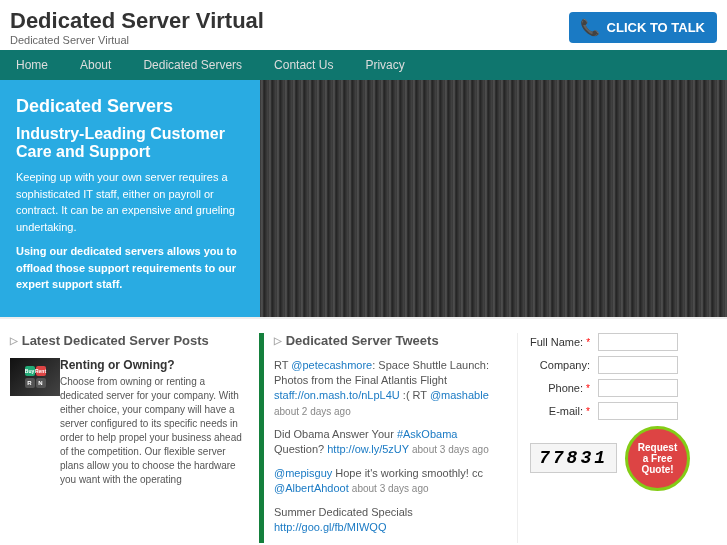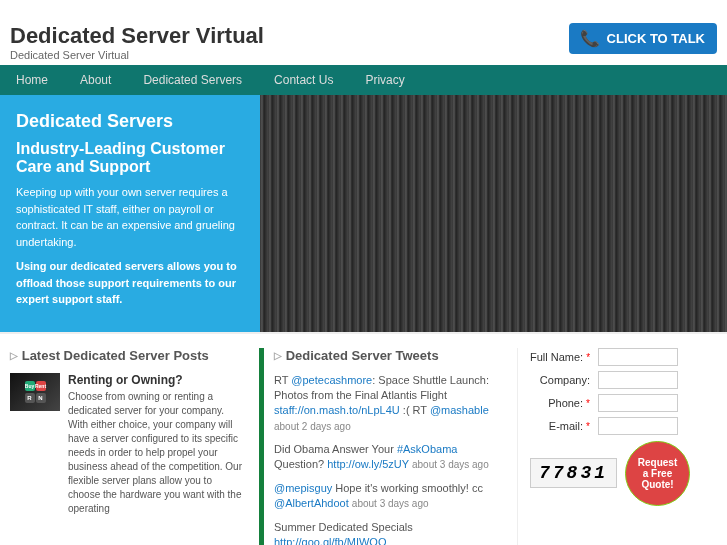--- a/index.html
+++ b/index.html
@@ -1,19 +1,19 @@
 <!DOCTYPE html>
 <html><head>
   <meta charset="utf-8">
   <style>
     * { margin: 0; padding: 0; box-sizing: border-box; }
     body { font-family: Arial, sans-serif; font-size: 12px; color: #333; background: #fff; width: 727px; }
 
     
-    #header { padding: 23px 10px 4px 10px; display: flex; justify-content: space-between; align-items: flex-start; }
+    #header { padding: 8px 10px 4px 10px; display: flex; justify-content: space-between; align-items: center; }
     #header h1 { font-size: 22px; font-weight: bold; color: #333; }
     #header p { font-size: 11px; color: #666; }
     .click-to-talk {
       background: #1a7ac4;
       color: #fff;
       border-radius: 4px;
       padding: 6px 12px;
       font-size: 13px;
       font-weight: bold;
       display: flex;
@@ -79,21 +79,21 @@
       display: flex;
       align-items: center;
       gap: 4px;
     }
     .col-title::before {
       content: '▷';
       color: #aaa;
       font-size: 10px;
     }
 
-    .post-item { display: flex; gap: 8px; margin-bottom: 8px; }
+    .post-item { display: flex; margin-bottom: 8px; }
     .post-thumb {
       width: 50px;
       height: 38px;
       background: #222;
       flex-shrink: 0;
       display: flex;
       align-items: center;
       justify-content: center;
       font-size: 7px;
       color: #aaa;
@@ -137,21 +137,21 @@
       width: 80px;
       height: 18px;
     }
     .quote-btn-area { display: flex; align-items: center; gap: 8px; margin-top: 6px; }
     .request-btn {
       background: #d44;
       color: #fff;
       border-radius: 50%;
       width: 65px;
       height: 65px;
-      border: 1px solid #84cc16;
+      border: 3px solid #84cc16;
       font-size: 10px;
       font-weight: bold;
       text-align: center;
       display: flex;
       align-items: center;
       justify-content: center;
       flex-direction: column;
       cursor: pointer;
     }
     .captcha-box {

